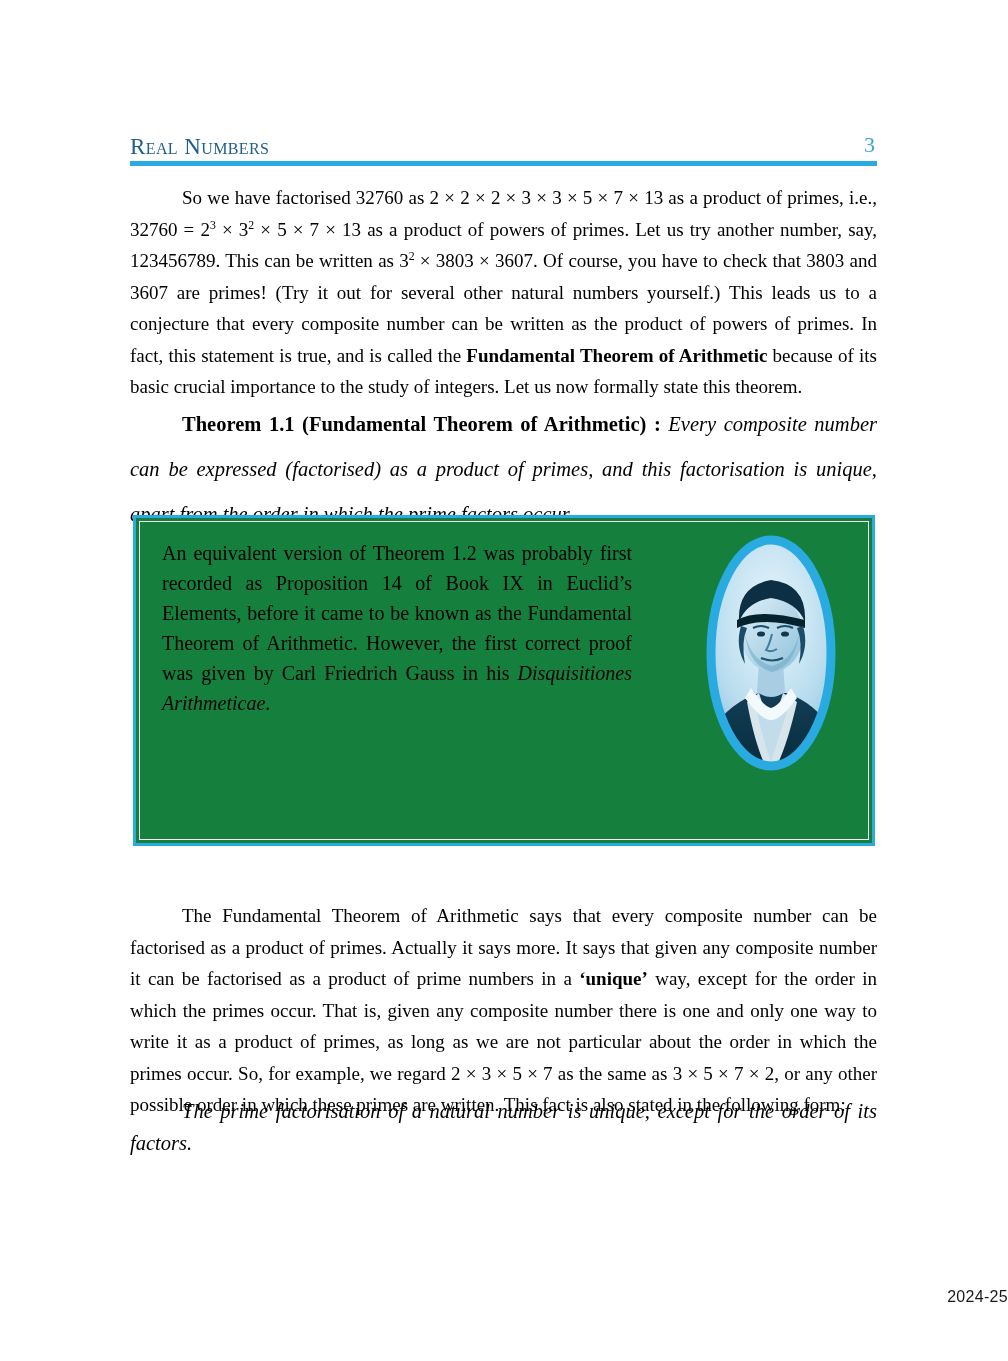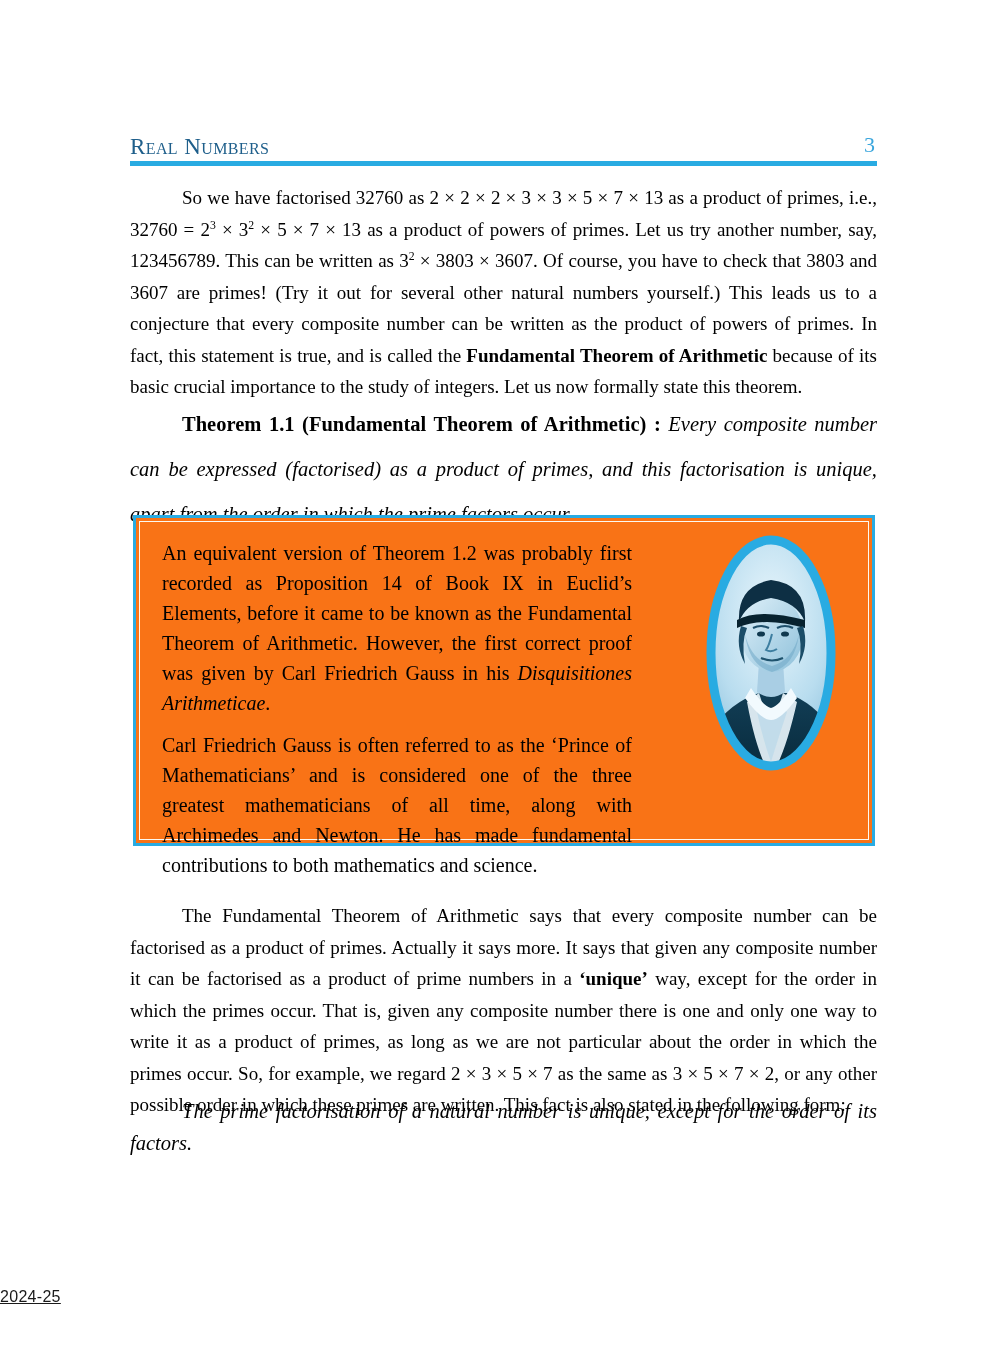--- a/index.html
+++ b/index.html
@@ -110,21 +110,21 @@
 
   
   .featurebox {
     position: absolute;
     left: 133px;
     top: 515px;
     width: 742px;
     height: 331px;
     border: 3px solid #29abe2;
     box-sizing: border-box;
-    background: #f97316;
+    background: #15803d;
   }
   .featurebox-inner {
     position: absolute;
     left: 3px; top: 3px;
     right: 3px; bottom: 3px;
     border: 1px solid #fdf9f0;
     box-sizing: border-box;
   }
   .fb-text {
     position: absolute;
@@ -154,26 +154,25 @@
     width: 140px;
     height: 246px;
   }
 
   
   .footer {
     position: absolute;
     left: 0;
     top: 1288px;
     width: 1008px;
-    text-align: left;
+    text-align: right;
     font-family: "Liberation Sans", "DejaVu Sans", sans-serif;
     font-size: 16px;
     color: #1a1a1a;
     letter-spacing: 0.3px;
-    text-decoration: underline;
   }
 </style>
 </head>
 <body>
 
 <div class="page">
 
   <div class="runhead">
     <span class="runhead-title">Real Numbers</span>
     <span class="runhead-pageno">3</span>
@@ -186,21 +185,20 @@
 
   <div class="col" id="para-theorem">
     <p class="theorem"><span class="lead">Theorem 1.1 (Fundamental Theorem of Arithmetic) :</span><span> Every composite number can be expressed (</span><span>factorised</span><span>) as a product of primes, and this factorisation is unique, apart from the order in which the prime factors occur.</span></p>
   </div>
 
   <div class="featurebox">
     <div class="featurebox-inner"></div>
 
     <div class="fb-text">
       <p><span>An equivalent version of Theorem 1.2 was probably first recorded as Proposition 14 of Book IX in Euclid’s Elements, before it came to be known as the Fundamental Theorem of Arithmetic. However, the first correct proof was given by Carl Friedrich Gauss in his </span><span class="ital">Disquisitiones Arithmeticae</span><span>.</span></p>
-      <p>Carl Friedrich Gauss is often referred to as the ‘Prince of Mathematicians’ and is considered one of the three greatest mathematicians of all time, along with Archimedes and Newton. He has made fundamental contributions to both mathematics and science.</p>
     </div>
 
     <div class="portrait-wrap">
       <svg class="oval-frame" viewBox="0 0 140 246">
         <defs>
           <clipPath id="ovalclip">
             <ellipse cx="70" cy="123" rx="60" ry="113"></ellipse>
           </clipPath>
           <radialGradient id="bgGrad" cx="50%" cy="35%" r="75%">
             <stop offset="0%" stop-color="#eaf6fc"></stop>

